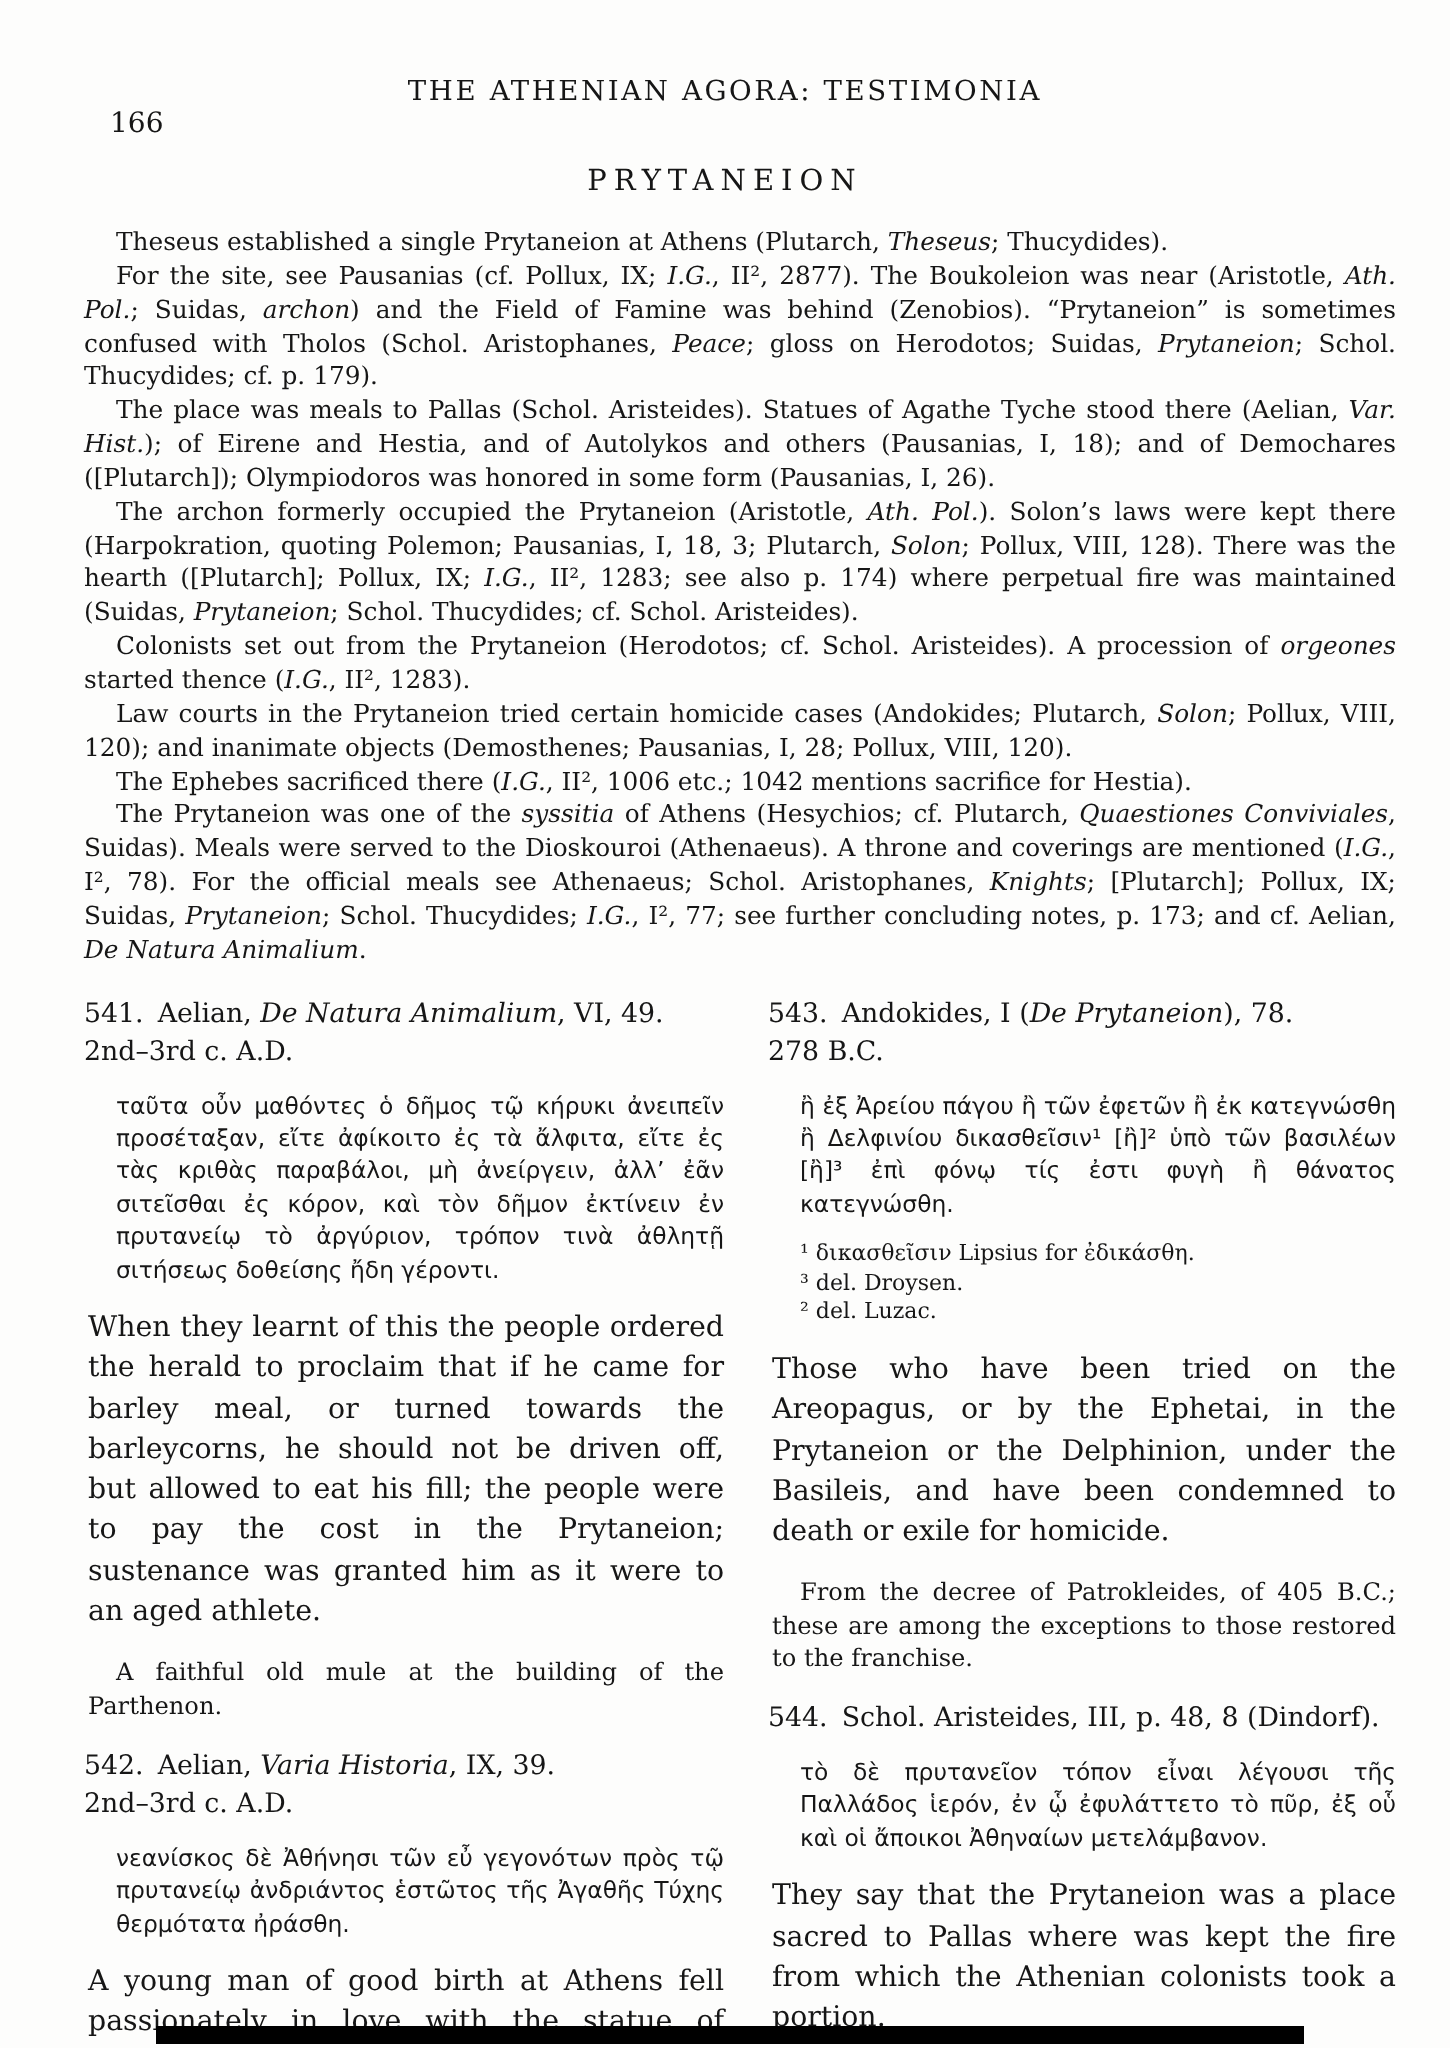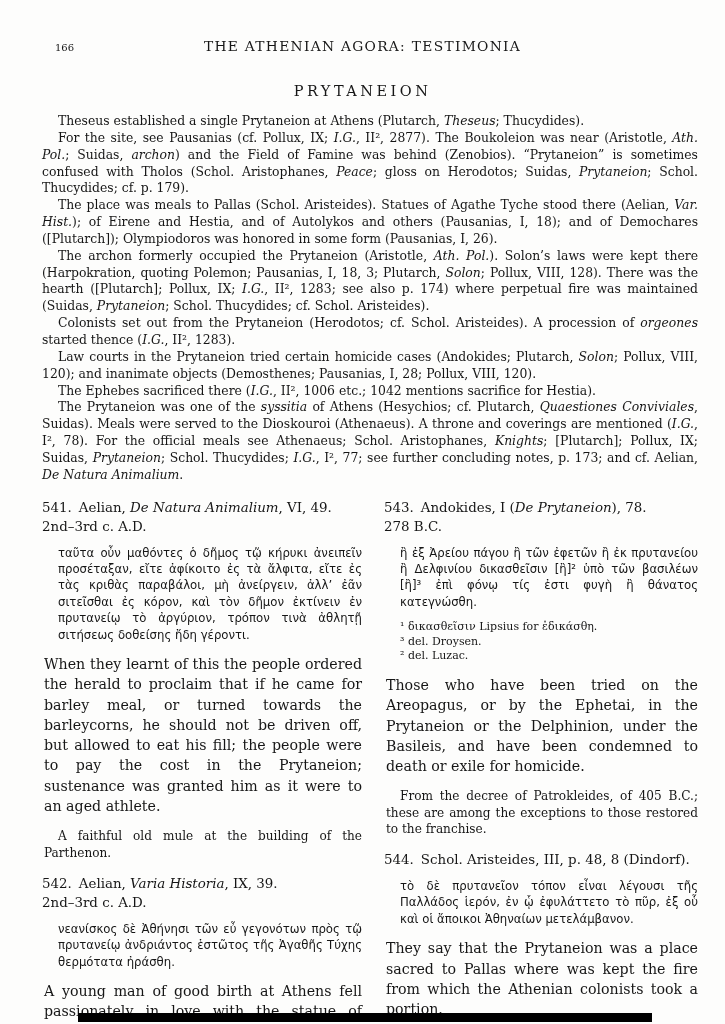--- a/index.html
+++ b/index.html
@@ -14,22 +14,22 @@
     width:725px;height:1024px;
     background:#fdfdfc;
     overflow:hidden;
   }
   .header-row{
     position:relative;
     margin-top:38px;
     height:18px;
   }
   .page-number{
-    position:absolute;left:55px;top:4px;
-    font-size:10px;
+    position:absolute;left:55px;top:16px;
+    font-size:14px;
   }
   .running-head{
     text-align:center;
     font-size:13.8px;
     letter-spacing:1.3px;
   }
   .section-title{
     text-align:center;
     margin-top:27px;
     font-size:14.5px;
@@ -139,21 +139,21 @@
             <p class="entry-head"><span class="entry-num">542.</span><span>Aelian, </span><span class="it">Varia Historia</span><span>, IX, 39.</span></p>
             <p class="entry-date">2nd–3rd c. A.D.</p>
             <p class="greek">νεανίσκος δὲ Ἀθήνησι τῶν εὖ γεγονότων πρὸς τῷ πρυτανείῳ ἀνδριάντος ἑστῶτος τῆς Ἀγαθῆς Τύχης θερμότατα ἠράσθη.</p>
             <p class="translation">A young man of good birth at Athens fell passionately in love with the statue of Agathe Tyche which stood by the Prytaneion.</p>
           </div>
         </div>
       <div class="col col-right">
           <div class="entry">
             <p class="entry-head"><span class="entry-num">543.</span><span>Andokides, I (</span><span class="it">De Prytaneion</span><span>), 78.</span></p>
             <p class="entry-date">278 B.C.</p>
-            <p class="greek">ἢ ἐξ Ἀρείου πάγου ἢ τῶν ἐφετῶν ἢ ἐκ πρυτανείου ἢ Δελφινίου δικασθεῖσιν [ἢ]² ὑπὸ τῶν βασιλέων [ἢ]³ ἐπὶ φόνῳ τίς ἐστι φυγὴ ἢ θάνατος κατεγνώσθη.</p>
+            <p class="greek">ἢ ἐξ Ἀρείου πάγου ἢ τῶν ἐφετῶν ἢ ἐκ κατεγνώσθη ἢ Δελφινίου δικασθεῖσιν¹ [ἢ]² ὑπὸ τῶν βασιλέων [ἢ]³ ἐπὶ φόνῳ τίς ἐστι φυγὴ ἢ θάνατος κατεγνώσθη.</p>
             <div class="footnotes">
               <p class="footnote">¹ δικασθεῖσιν Lipsius for ἐδικάσθη.</p>
               <p class="footnote">³ del. Droysen.</p>
               <p class="footnote">² del. Luzac.</p>
             </div>
             <p class="translation">Those who have been tried on the Areopagus, or by the Ephetai, in the Prytaneion or the Delphinion, under the Basileis, and have been condemned to death or exile for homicide.</p>
             <p class="note">From the decree of Patrokleides, of 405 B.C.; these are among the exceptions to those restored to the franchise.</p>
           </div>
           <div class="entry">
             <p class="entry-head"><span class="entry-num">544.</span><span>Schol. Aristeides, III, p. 48, 8 (Dindorf).</span></p>

